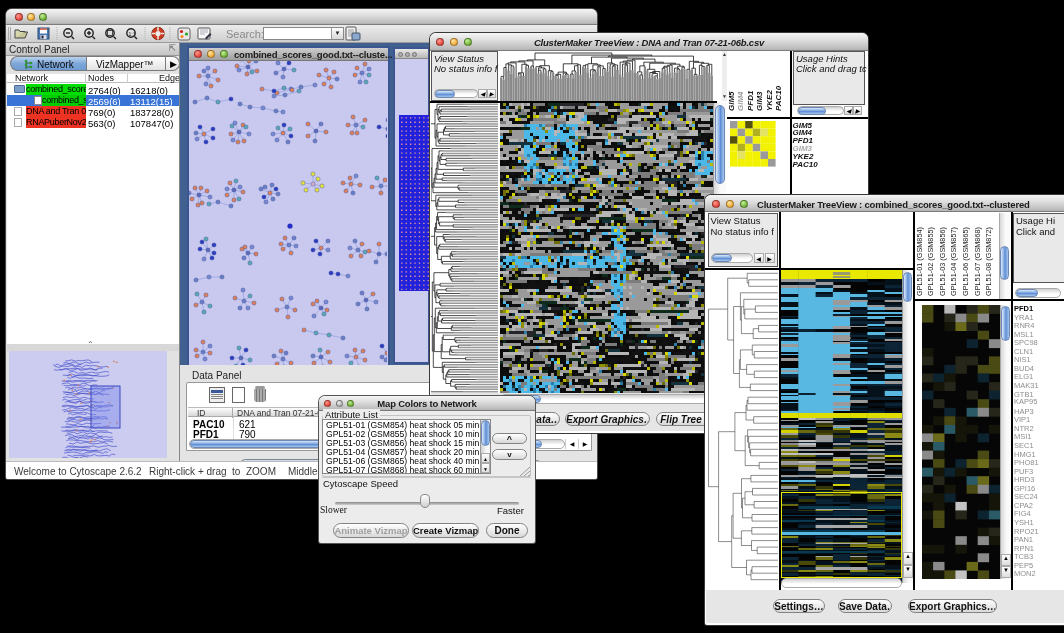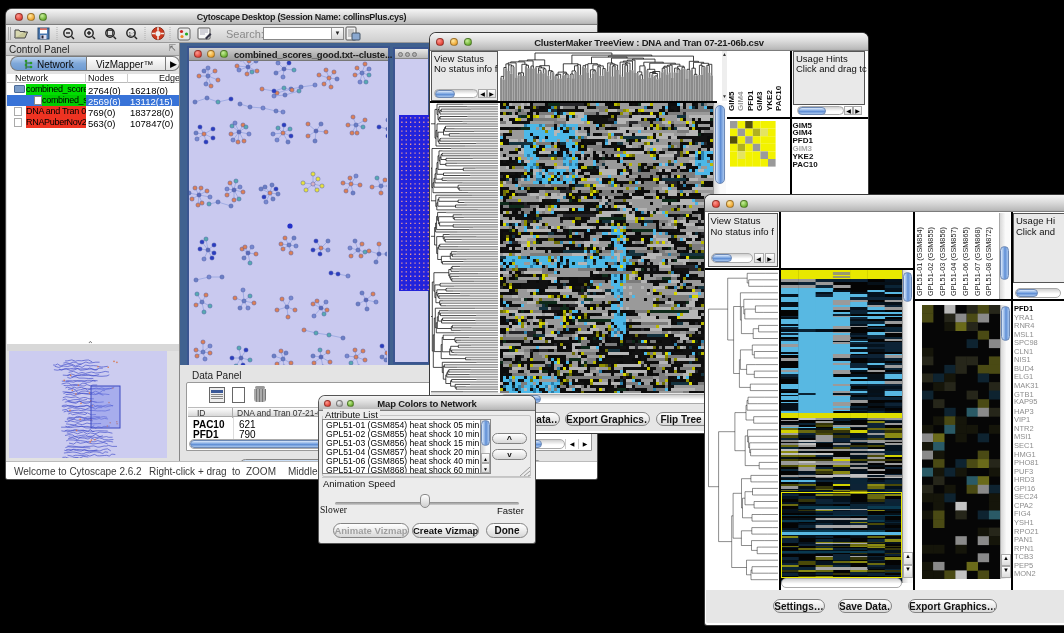--- a/index.html
+++ b/index.html
@@ -24,21 +24,20 @@
 .txt { position:absolute; white-space:nowrap; }
 svg { position:absolute; left:0; top:0; display:block; }
 </style></head><body>
 
 <div class="abs" style="left:6px;top:9px;width:591px;height:470px;background:#e8e8e8;
   border-radius:6px 6px 2px 2px; box-shadow:0 0 0 1px #4a4a4a;">
   <div class="tbar" style="left:0;top:0;width:100%;height:16px;border-radius:6px 6px 0 0;"></div>
   <div class="tl tlr" style="left:9px;top:4px;"></div>
   <div class="tl tlo" style="left:21px;top:4px;"></div>
   <div class="tl tlg" style="left:33px;top:4px;"></div>
-  <div class="ttext" style="left:0;top:2.5px;width:100%;text-align:center;font-size:9px;letter-spacing:-0.3px;">Cytoscape Desktop (Session Name: collinsPlus.cys)</div>
 
   <div class="abs" style="left:0;top:16px;width:100%;height:18px;background:linear-gradient(#ececec,#cfcfcf);border-bottom:1px solid #9a9a9a;">
     <div class="abs" style="left:2px;top:2px;width:1px;height:13px;background:#aaa;"></div>
     <div class="abs" style="left:4px;top:2px;width:1px;height:13px;background:#aaa;"></div>
 
     <svg width="200" height="18" style="left:6px;top:0;position:absolute;">
       <g stroke="#444" stroke-width="1" fill="none">
         <path d="M3 13l2.5-6h10l-2.5 6z" fill="#c8c89a"></path>
         <path d="M3 13V5h4l1 1.5h5" fill="#d8d8b0"></path>
       </g>
@@ -651,21 +650,21 @@
 
   <div class="abs" style="left:0;top:452px;width:591px;height:18px;background:#ffffff;border-top:1px solid #bbb;border-radius:0 0 2px 2px;">
     <span class="txt" style="left:8px;top:4px;font-size:10px;color:#3a3a3a;">Welcome to Cytoscape 2.6.2</span>
     <span class="txt" style="left:143px;top:4px;font-size:10px;color:#3a3a3a;">Right-click + drag&nbsp; to&nbsp; ZOOM</span>
     <span class="txt" style="left:282px;top:4px;font-size:10px;color:#3a3a3a;">Middle-</span>
 
   </div>
 </div>
 
 <div class="abs" style="left:430px;top:33px;width:438px;height:400px;background:#fff;
-  border-radius:6px 6px 2px 2px;box-shadow:0 0 0 1px #3a3a3a;">
+  border-radius:6px 6px 2px 2px;box-shadow:0 0 0 1px #3a3a3a;font-style:italic;">
   <div class="tbar" style="left:0;top:0;width:100%;height:18px;border-radius:6px 6px 0 0;"></div>
   <div class="tl tlr" style="left:6px;top:5px;"></div>
   <div class="tl tlo" style="left:20px;top:5px;"></div>
   <div class="tl tlg" style="left:34px;top:5px;"></div>
   <div class="ttext" style="left:0;top:4px;width:100%;text-align:center;font-size:9.5px;">ClusterMaker TreeView : DNA and Tran 07-21-06b.csv</div>
 
   <div class="abs" style="left:1px;top:18px;width:67px;height:50px;background:#e9e9e9;border:1px solid #555;">
     <div class="txt" style="left:2px;top:1px;font-size:9.5px;color:#111;">View Status</div>
     <div class="txt" style="left:2px;top:11px;font-size:9.5px;color:#111;">No status info f</div>
     <div class="track" style="left:2px;top:37px;width:44px;height:9px;"></div>
@@ -798,20 +797,21 @@
   <div class="btn" style="left:135px;top:379px;width:85px;height:14px;line-height:13px;">Export Graphics…</div>
   <div class="btn" style="left:226px;top:379px;width:60px;height:14px;line-height:13px;">Flip Tree N</div>
 </div>
 
 <div class="abs" style="left:705px;top:195px;width:380px;height:430px;background:#fff;
   border-radius:6px 0 0 2px;box-shadow:0 0 0 1px #3a3a3a;">
   <div class="tbar" style="left:0;top:0;width:100%;height:17px;border-radius:6px 0 0 0;"></div>
   <div class="tl tlr" style="left:7px;top:4.5px;"></div>
   <div class="tl tlo" style="left:21px;top:4.5px;"></div>
   <div class="tl tlg" style="left:35px;top:4.5px;"></div>
+  <div class="ttext" style="left:52px;top:3.5px;font-size:9.5px;">ClusterMaker TreeView : combined_scores_good.txt--clustered</div>
 
   <div class="abs" style="left:2.5px;top:18px;width:70px;height:54px;background:#e9e9e9;border:1px solid #555;">
     <div class="txt" style="left:2px;top:1px;font-size:9.5px;color:#111;">View Status</div>
     <div class="txt" style="left:2px;top:12px;font-size:9.5px;color:#111;">No status info f</div>
     <div class="track" style="left:2px;top:39px;width:42px;height:10px;"></div>
     <div class="aqh" style="left:3px;top:40px;width:20px;height:8px;"></div>
     <div class="abs" style="left:45px;top:39px;width:10px;height:10px;font-size:6px;text-align:center;line-height:10px;color:#000;background:linear-gradient(#fff,#ddd);border:1px solid #aaa;">◀</div>
     <div class="abs" style="left:56px;top:39px;width:10px;height:10px;font-size:6px;text-align:center;line-height:10px;color:#000;background:linear-gradient(#fff,#ddd);border:1px solid #aaa;">▶</div>
   </div>
 
@@ -1982,21 +1982,21 @@
   <div class="aqv" style="left:162px;top:24px;width:9px;height:26px;"></div>
   <div class="abs" style="left:162px;top:57px;width:9px;height:10px;font-size:5px;color:#000;text-align:center;line-height:10px;background:linear-gradient(#fff,#ddd);border:1px solid #aaa;">▲</div>
   <div class="abs" style="left:162px;top:67px;width:9px;height:10px;font-size:5px;color:#000;text-align:center;line-height:10px;background:linear-gradient(#fff,#ddd);border:1px solid #aaa;">▼</div>
   <div class="btn" style="left:173px;top:37px;width:35px;height:11px;line-height:11px;font-size:9px;">^</div>
   <div class="btn" style="left:173px;top:53px;width:35px;height:11px;line-height:10px;font-size:8px;">v</div>
   <svg width="12" height="10" style="position:absolute;left:200px;top:71px;">
     <path d="M11 0L1 9M11 4L5 9M11 8L9 9" stroke="#999" stroke-width="1" fill="none"></path>
   </svg>
 
   <div class="abs" style="left:3px;top:81px;width:209px;height:42px;border-top:1px solid #c8c8c8;"></div>
-  <div class="txt" style="left:4px;top:82px;font-size:9.5px;color:#111;">Animation Speed</div>
+  <div class="txt" style="left:4px;top:82px;font-size:9.5px;color:#111;">Cytoscape Speed</div>
   <div class="abs" style="left:16px;top:106px;width:184px;height:2.5px;background:linear-gradient(#8a8a8a,#cfcfcf);border-radius:2px;"></div>
   <div class="abs" style="left:101px;top:98px;width:10px;height:14px;background:linear-gradient(#fdfdfd,#d0d0d0);border:1px solid #8a8a8a;border-radius:4px 4px 5px 5px;"></div>
   <div class="txt" style="left:1px;top:109px;font-size:9.5px;color:#111;font-family:Liberation Serif, serif;">Slower</div>
   <div class="txt" style="left:178px;top:109px;font-size:9.5px;color:#111;">Faster</div>
 
   <div class="btn" style="left:14px;top:127px;width:76px;height:15px;line-height:14px;color:#a0a0a0;font-size:9.5px;">Animate Vizmap</div>
   <div class="btn" style="left:93px;top:127px;width:67px;height:15px;line-height:14px;font-size:9.5px;">Create Vizmap</div>
   <div class="btn" style="left:167px;top:127px;width:42px;height:15px;line-height:14px;">Done</div>
 </div>
 

